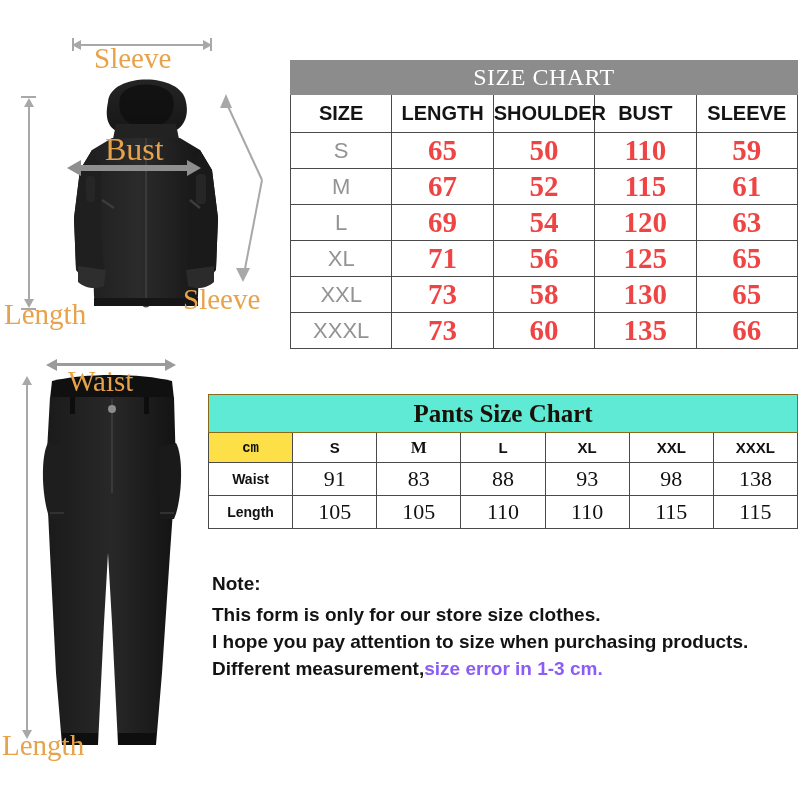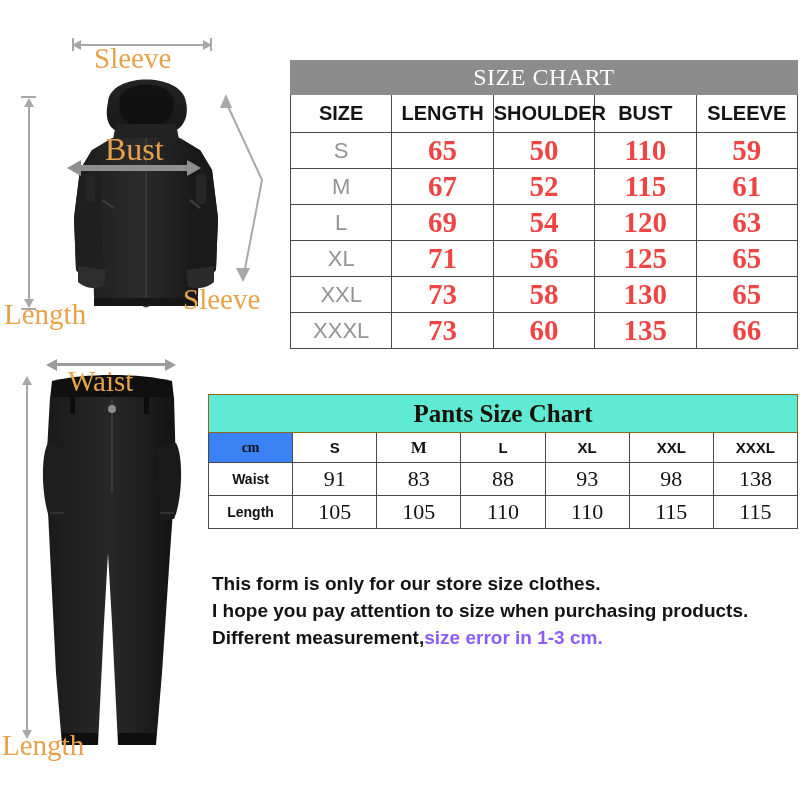--- a/index.html
+++ b/index.html
@@ -139,22 +139,22 @@
   #pants-table .title-bar {
     background: #5eead4;
     color: #1a1108;
     font-family: "Liberation Serif", serif;
     font-size: 25px;
     font-weight: bold;
     height: 37px;
     border: 1px solid #8a6a14;
   }
   #pants-table .cm-cell {
-    background: #3b82f6;
-    font-family: Liberation Serif, serif;
+    background: #fde047;
+    font-family: Liberation Mono, monospace;
     font-size: 14px;
     font-weight: bold;
     color: #111111;
     height: 29px;
     margin-top: 8px;
   }
   #pants-table .col-head {
     font-family: "Liberation Sans", sans-serif;
     font-size: 15px;
     font-weight: bold;
@@ -404,18 +404,19 @@
         <td class="val-cell">105</td>
         <td class="val-cell">110</td>
         <td class="val-cell">110</td>
         <td class="val-cell">115</td>
         <td class="val-cell">115</td>
       </tr>
     </tbody>
   </table>
 
   <div id="note-block">
+    <div class="note-line heading">Note:</div>
     <div class="note-line">This form is only for our store size clothes.</div>
     <div class="note-line">I hope you pay attention to size when purchasing products.</div>
     <div class="note-line"><span>Different measurement,</span><span class="warn">size error in 1-3 cm.</span></div>
   </div>
 
 </div>
 
 </body></html>

